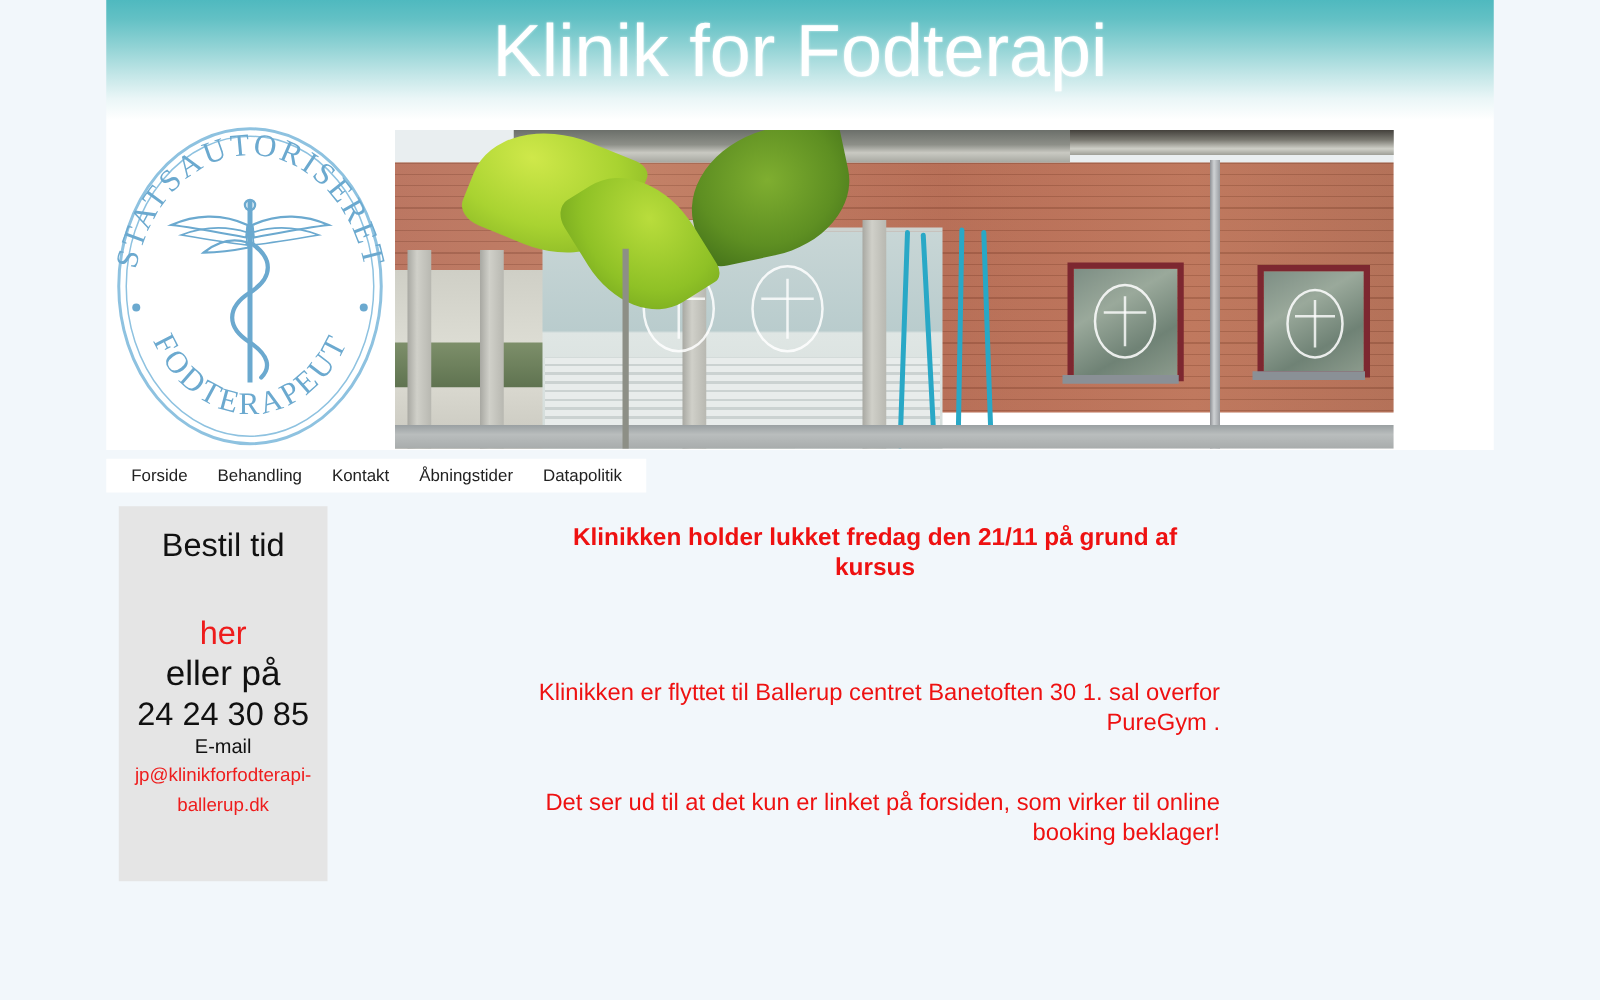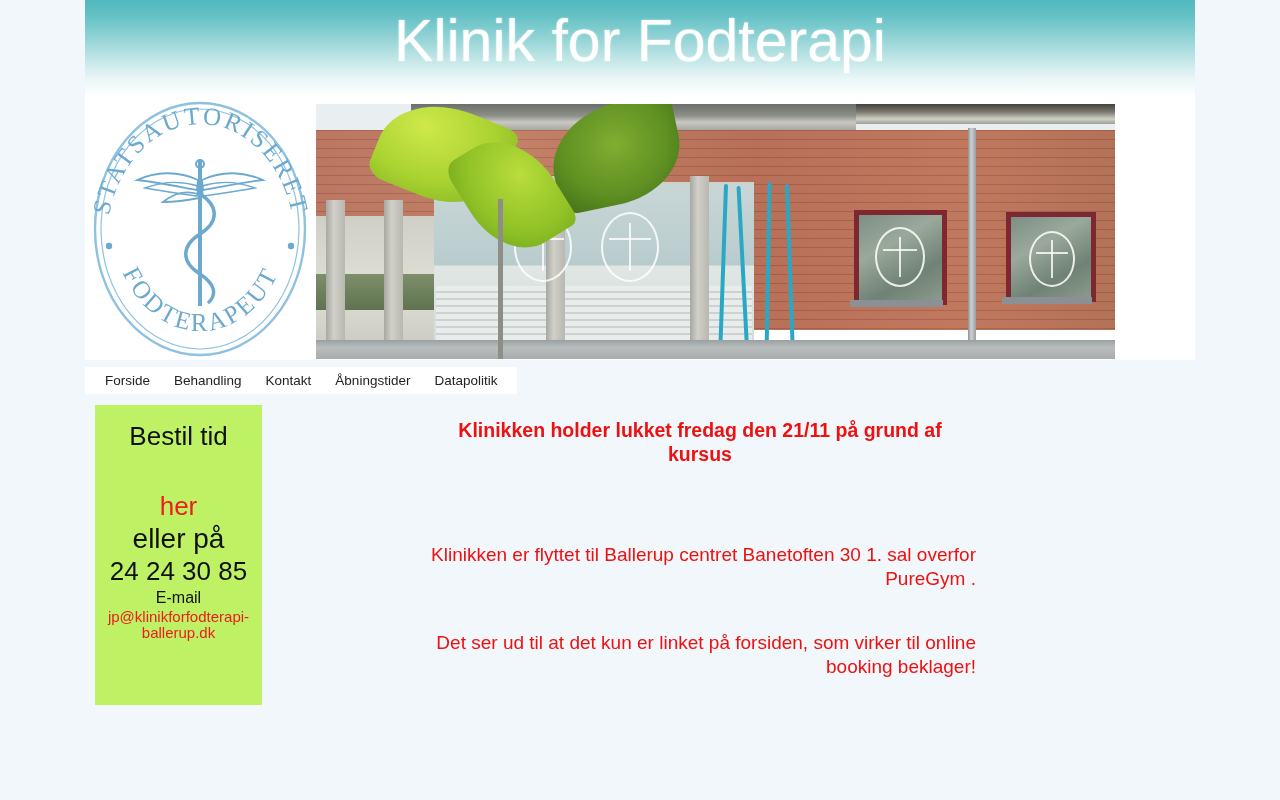--- a/index.html
+++ b/index.html
@@ -229,21 +229,21 @@
     cursor: pointer;
   }
 
   
   .sidebar {
     position: absolute;
     left: 95px;
     top: 405px;
     width: 167px;
     height: 300px;
-    background: #bef264;
+    background: #e5e5e5;
     text-align: center;
     padding-top: 14px;
     box-sizing: border-box;
   }
   .sb-line-1 {
     font-size: 26px;
     line-height: 34px;
     color: #111111;
   }
   .sb-link-her {
@@ -266,21 +266,21 @@
     color: #111111;
   }
   .sb-email-label {
     font-size: 16px;
     line-height: 22px;
     color: #111111;
   }
   .sb-email-link {
     display: block;
     font-size: 15px;
-    line-height: 16px;
+    line-height: 24px;
     color: #ee1c1c;
     text-decoration: none;
     padding: 0 6px;
     word-break: break-word;
     cursor: pointer;
   }
 
   
   .content {
     position: absolute;

